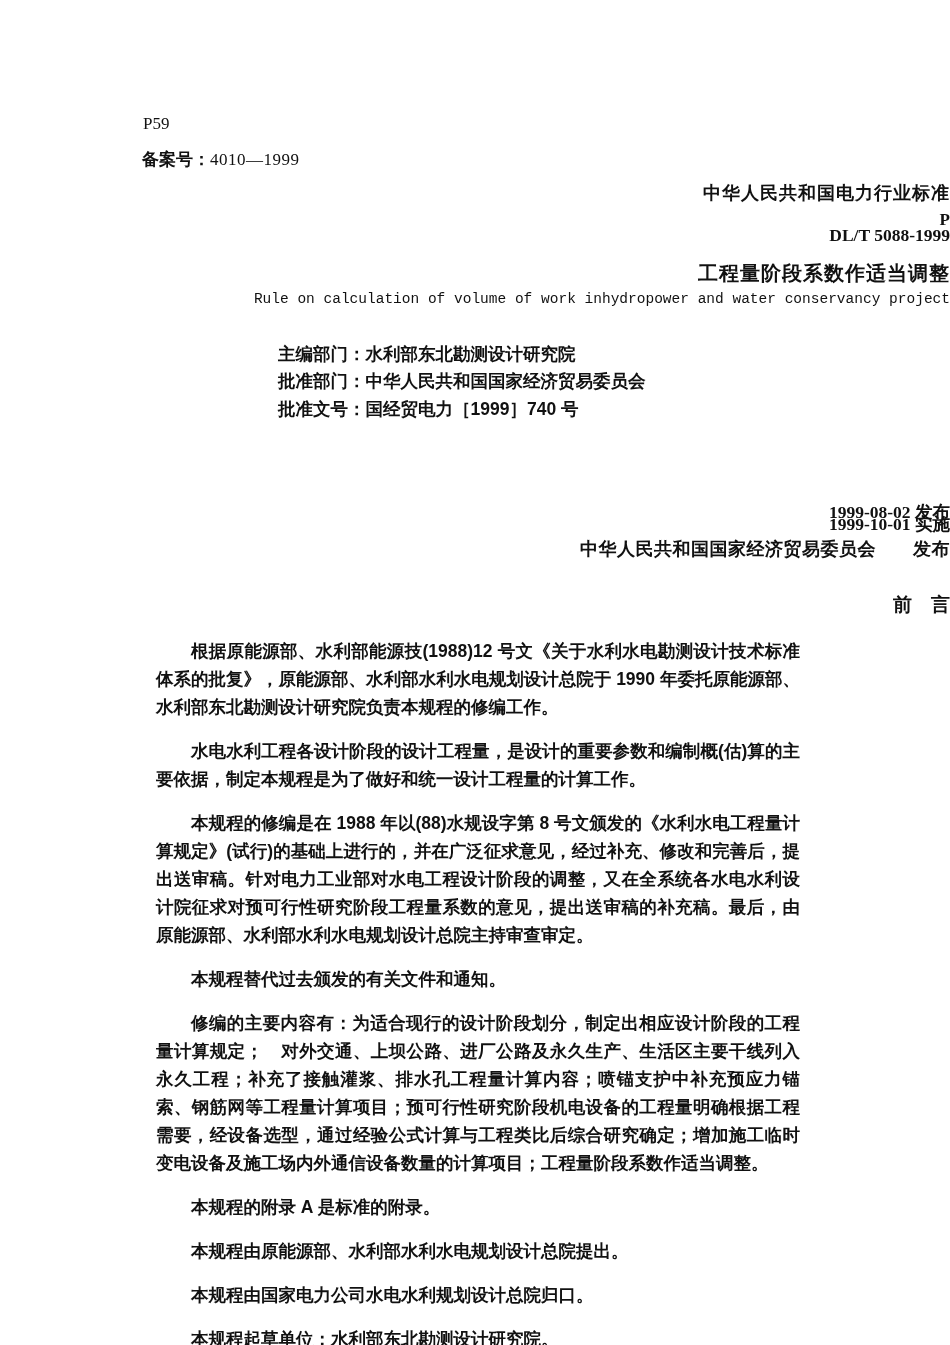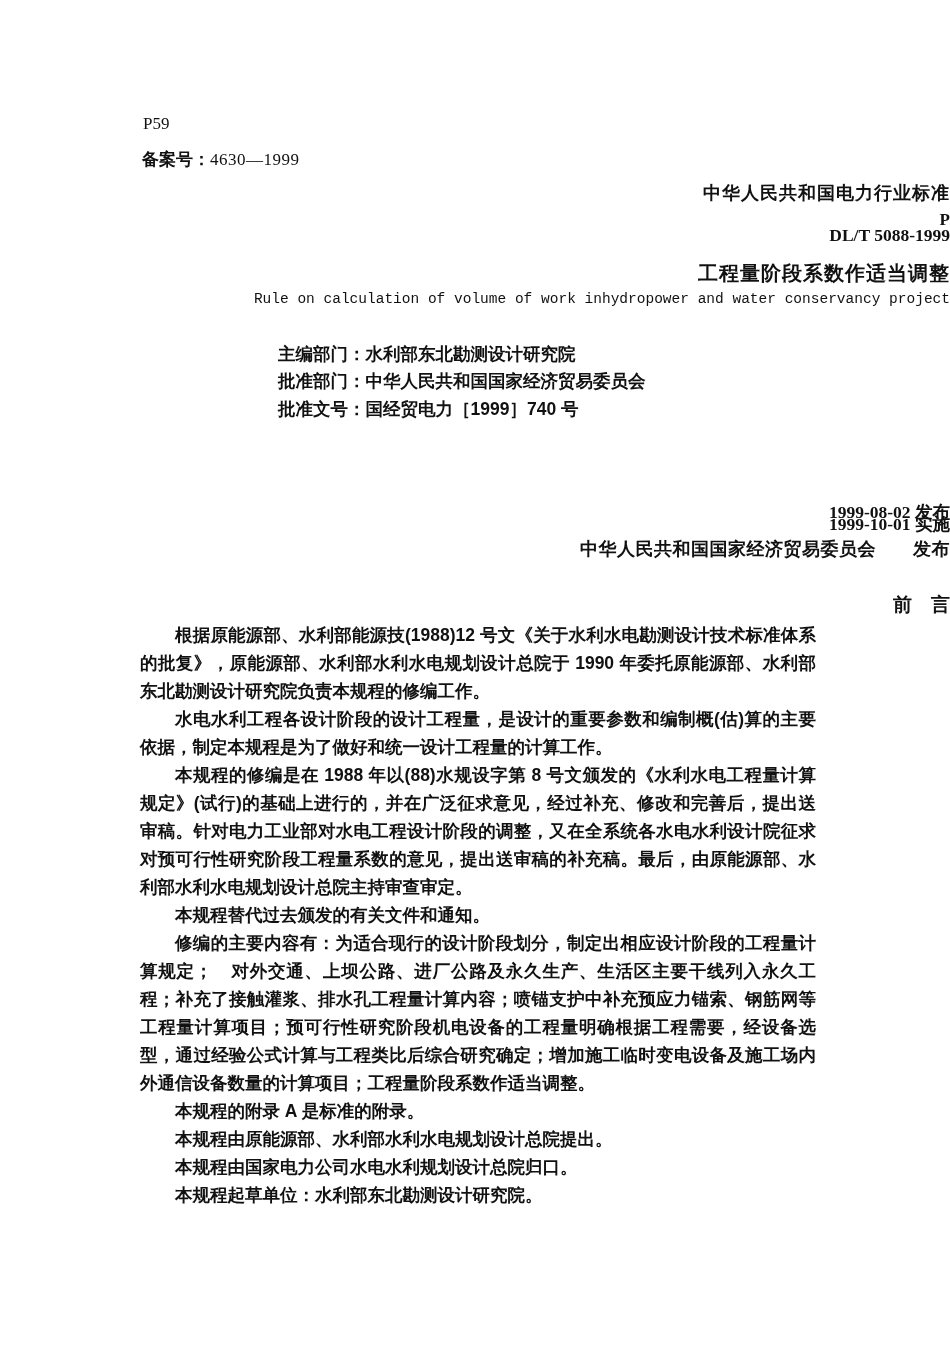--- a/index.html
+++ b/index.html
@@ -109,32 +109,32 @@
     top: 621px;
     width: 676px;
     font-family: "Liberation Sans", sans-serif;
     font-weight: bold;
     font-size: 17.5px;
     line-height: 28px;
     text-align: justify;
   }
   .body-text p {
     text-indent: 2em;
-    margin: 0;
+    margin: 16px;
   }
 </style>
 </head>
 <body>
 
 <div class="page">
 
   <div class="code">P59</div>
 
   <div class="record">
-    <span class="label">备案号：</span><span class="num">4630—1999</span>
+    <span class="label">备案号：</span><span class="num">4010—1999</span>
   </div>
 
   <div class="centered std-type">中华人民共和国电力行业标准</div>
 
   <div class="centered category">P</div>
 
   <div class="centered std-num">DL/T 5088-1999</div>
 
   <div class="centered title-zh">工程量阶段系数作适当调整</div>
 

